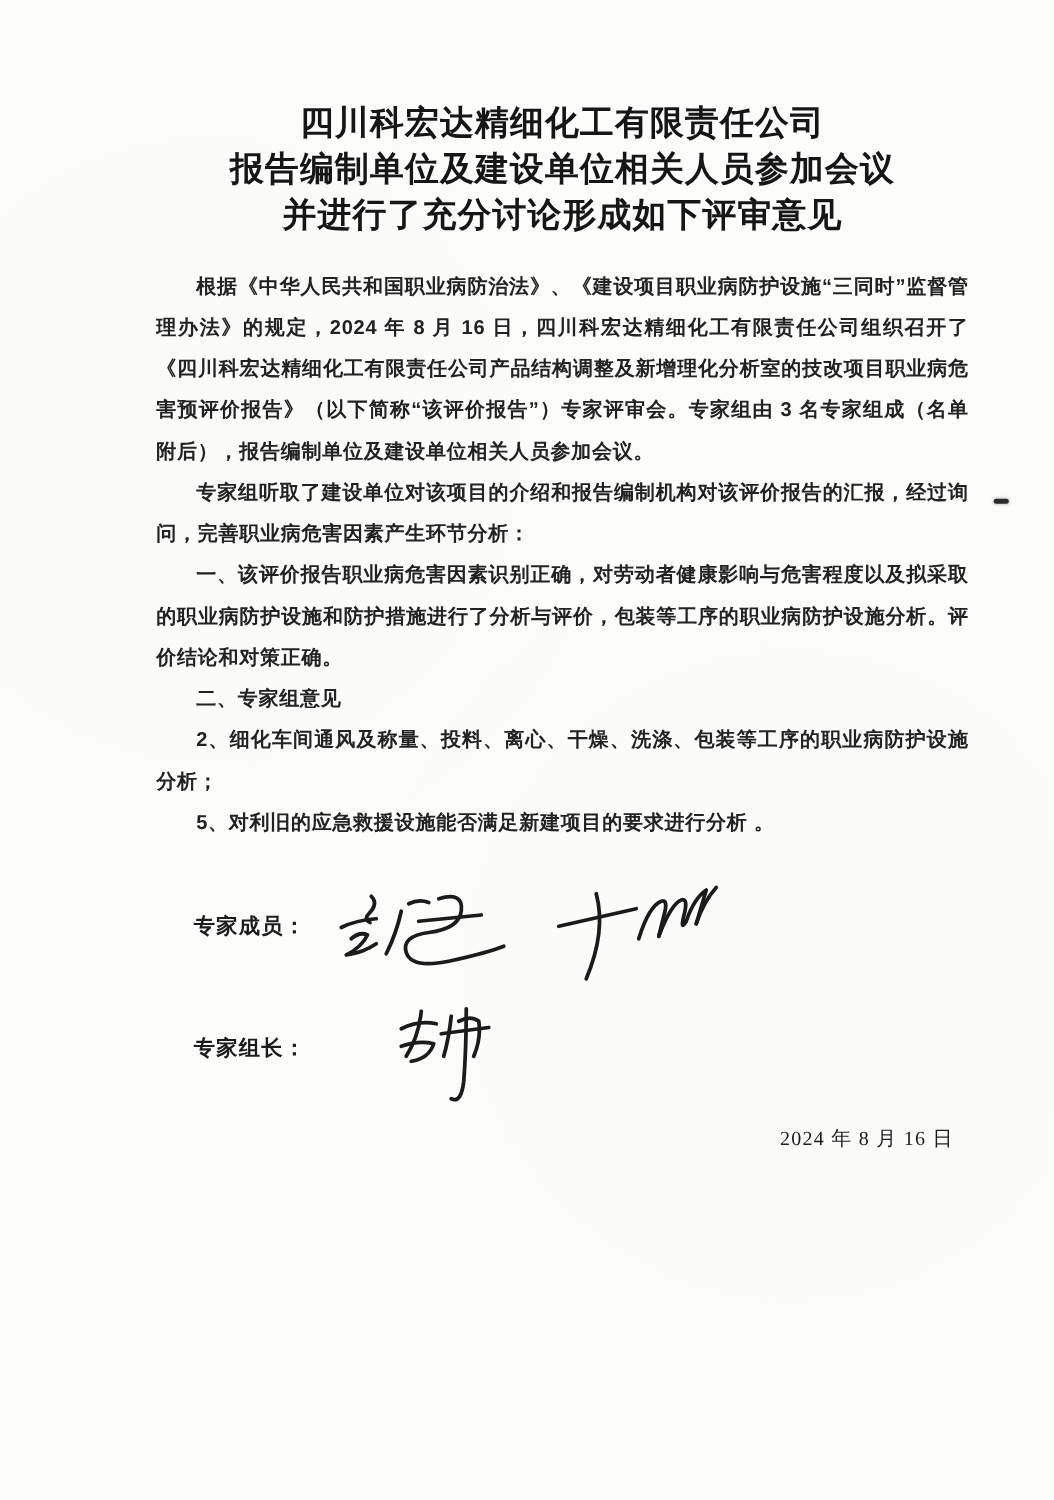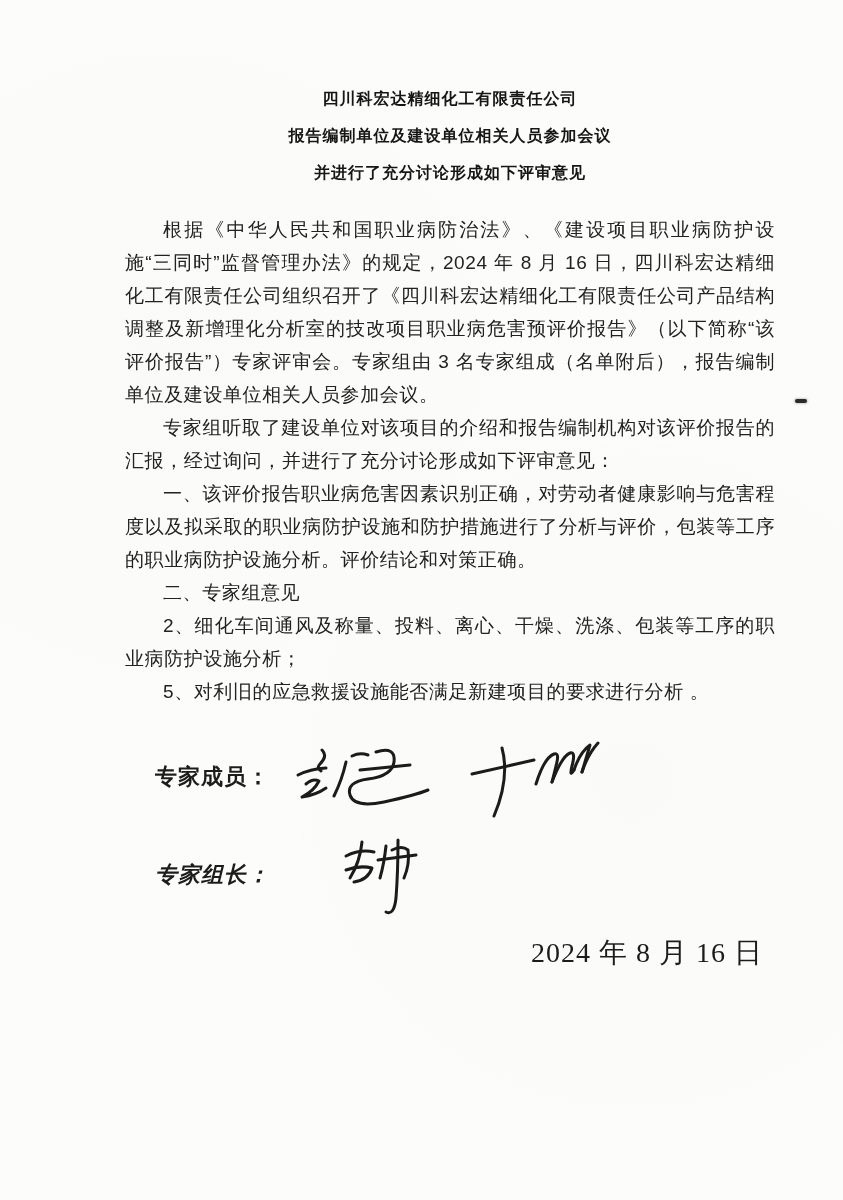--- a/index.html
+++ b/index.html
@@ -22,69 +22,69 @@
       #fcfcfb;
   }
   .content {
     position: absolute;
     left: 125px;
     top: 80px;
     width: 650px;
   }
   .title-block { text-align: center; }
   .title-line {
-    font-size: 16px;
+    font-size: 27px;
     font-weight: 700;
     line-height: 37px;
     letter-spacing: 1px;
     color: #161616;
     font-family: "Liberation Sans", sans-serif;
   }
   .body-block { margin-top: 22px; }
   .para {
-    font-size: 19px;
+    font-size: 16px;
     line-height: 33px;
     text-indent: 2em;
     text-align: justify;
-    font-weight: 400;
+    font-weight: 700;
     letter-spacing: 0.6px;
     color: #222;
   }
   .sig-block { margin-top: 26px; }
   .sig-row {
     display: flex;
     align-items: flex-start;
   }
   .sig-row.members { margin-left: 30px; height: 90px; }
   .sig-row.leader  { margin-left: 30px; margin-top: 2px; height: 92px; }
   .sig-label {
-    font-size: 22px;
+    font-size: 17px;
     font-weight: 700;
     letter-spacing: 1px;
     color: #1c1c1c;
     padding-top: 28px;
     white-space: nowrap;
   }
-  .sig-row.leader .sig-label { padding-top: 34px; font-style: italic; }
+  .sig-row.leader .sig-label { padding-top: 34px; }
   .sig-svg { display: block; }
   .sig-svg path {
     fill: none;
     stroke: #1b1b1b;
     stroke-width: 3;
     stroke-linecap: round;
     stroke-linejoin: round;
   }
   .sig-1 { margin-left: 18px; margin-top: 8px; }
   .sig-2 { margin-left: 28px; margin-top: 2px; }
   .sig-3 { margin-left: 62px; margin-top: 6px; }
   .date-line {
     margin-top: 16px;
     text-align: right;
     padding-right: 12px;
-    font-size: 28px;
+    font-size: 16px;
     font-weight: 400;
     letter-spacing: 1px;
     color: #1c1c1c;
     font-family: "Liberation Serif", serif;
   }
   .scan-dash {
     position: absolute;
     left: 795px;
     top: 399px;
     width: 12px;
@@ -101,21 +101,21 @@
   <div class="content">
 
     <div class="title-block">
       <div class="title-line">四川科宏达精细化工有限责任公司</div>
       <div class="title-line">报告编制单位及建设单位相关人员参加会议</div>
       <div class="title-line">并进行了充分讨论形成如下评审意见</div>
     </div>
 
     <div class="body-block">
       <p class="para">根据《中华人民共和国职业病防治法》、《建设项目职业病防护设施“三同时”监督管理办法》的规定，2024 年 8 月 16 日，四川科宏达精细化工有限责任公司组织召开了《四川科宏达精细化工有限责任公司产品结构调整及新增理化分析室的技改项目职业病危害预评价报告》（以下简称“该评价报告”）专家评审会。专家组由 3 名专家组成（名单附后），报告编制单位及建设单位相关人员参加会议。</p>
-      <p class="para">专家组听取了建设单位对该项目的介绍和报告编制机构对该评价报告的汇报，经过询问，并进行了充分讨论形成如下评审意见：</p>
+      <p class="para">专家组听取了建设单位对该项目的介绍和报告编制机构对该评价报告的汇报，经过询问，完善职业病危害因素产生环节分析：</p>
       <p class="para">一、该评价报告职业病危害因素识别正确，对劳动者健康影响与危害程度以及拟采取的职业病防护设施和防护措施进行了分析与评价，包装等工序的职业病防护设施分析。评价结论和对策正确。</p>
       <p class="para">二、专家组意见</p>
       <p class="para">2、细化车间通风及称量、投料、离心、干燥、洗涤、包装等工序的职业病防护设施分析；</p>
       <p class="para">5、对利旧的应急救援设施能否满足新建项目的要求进行分析 。</p>
     </div>
 
     <div class="sig-block">
 
       <div class="sig-row members">
         <span class="sig-label">专家成员：</span>

